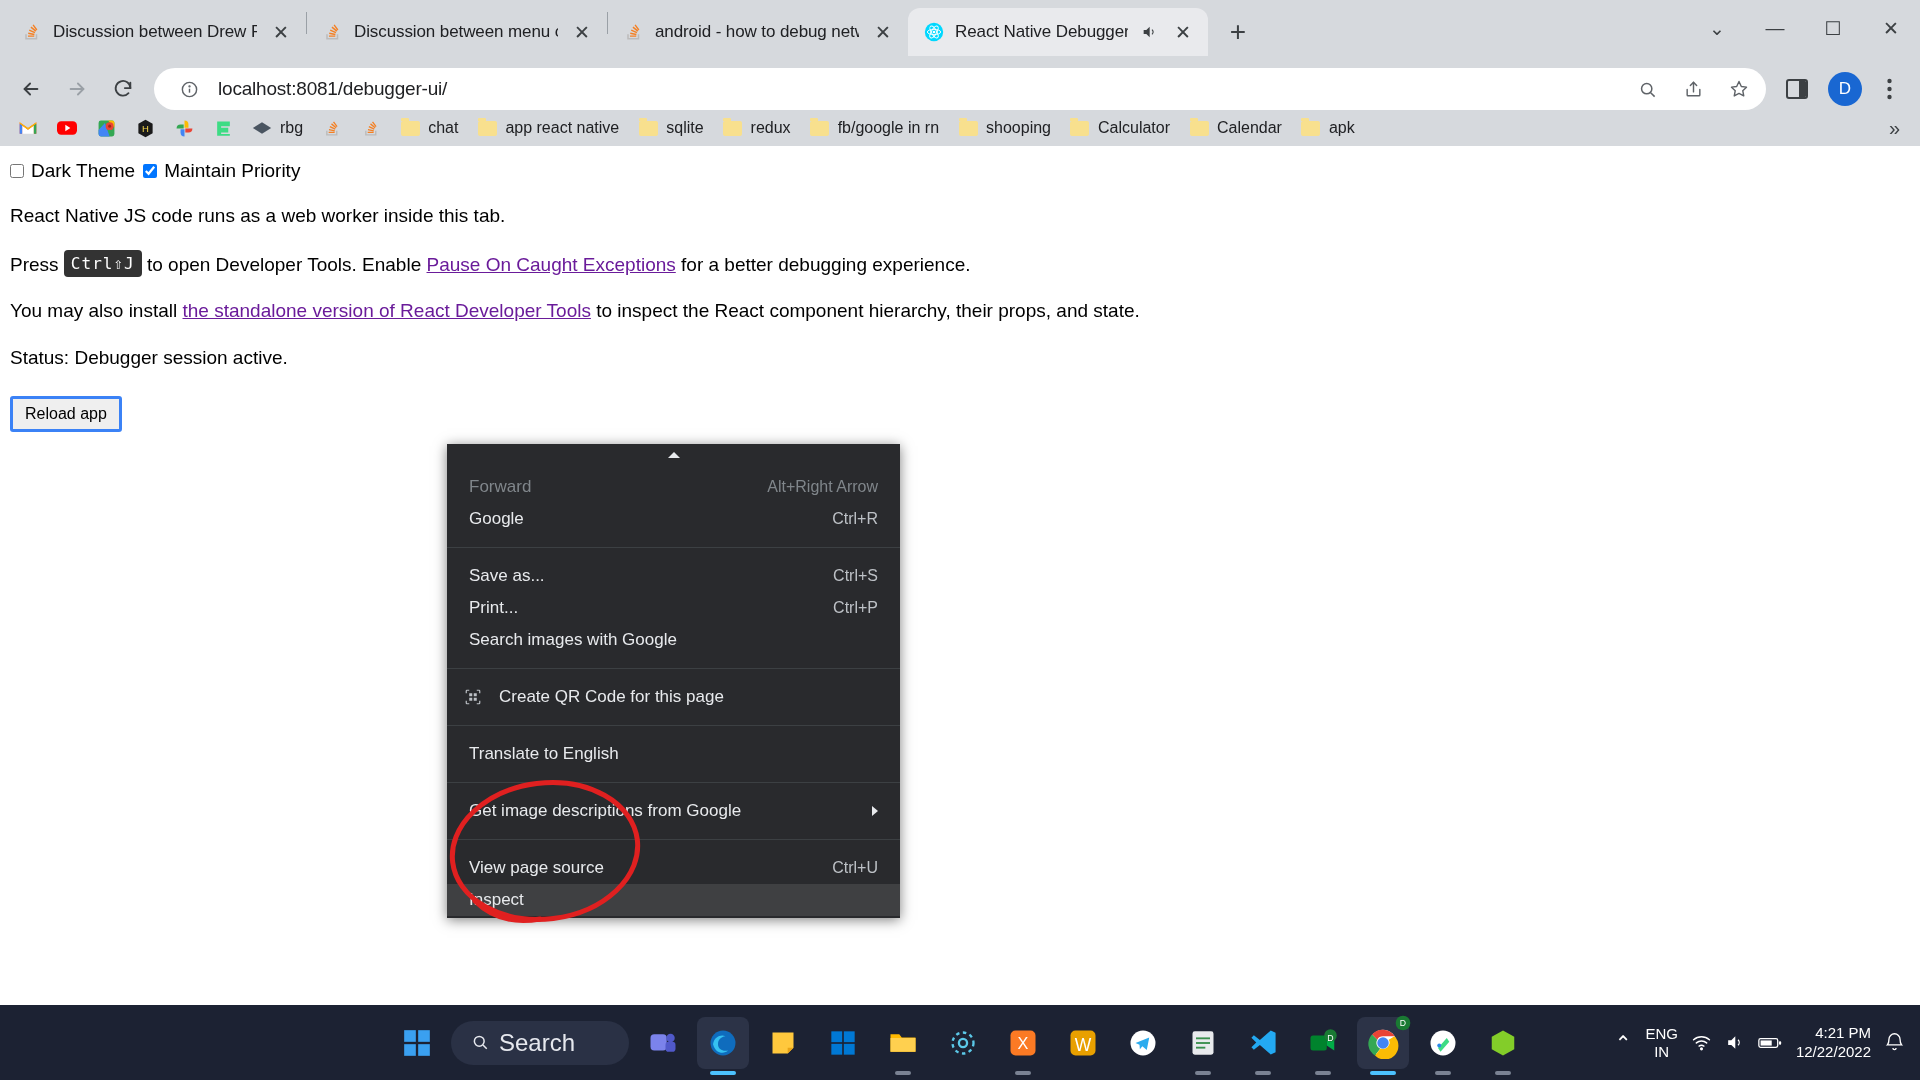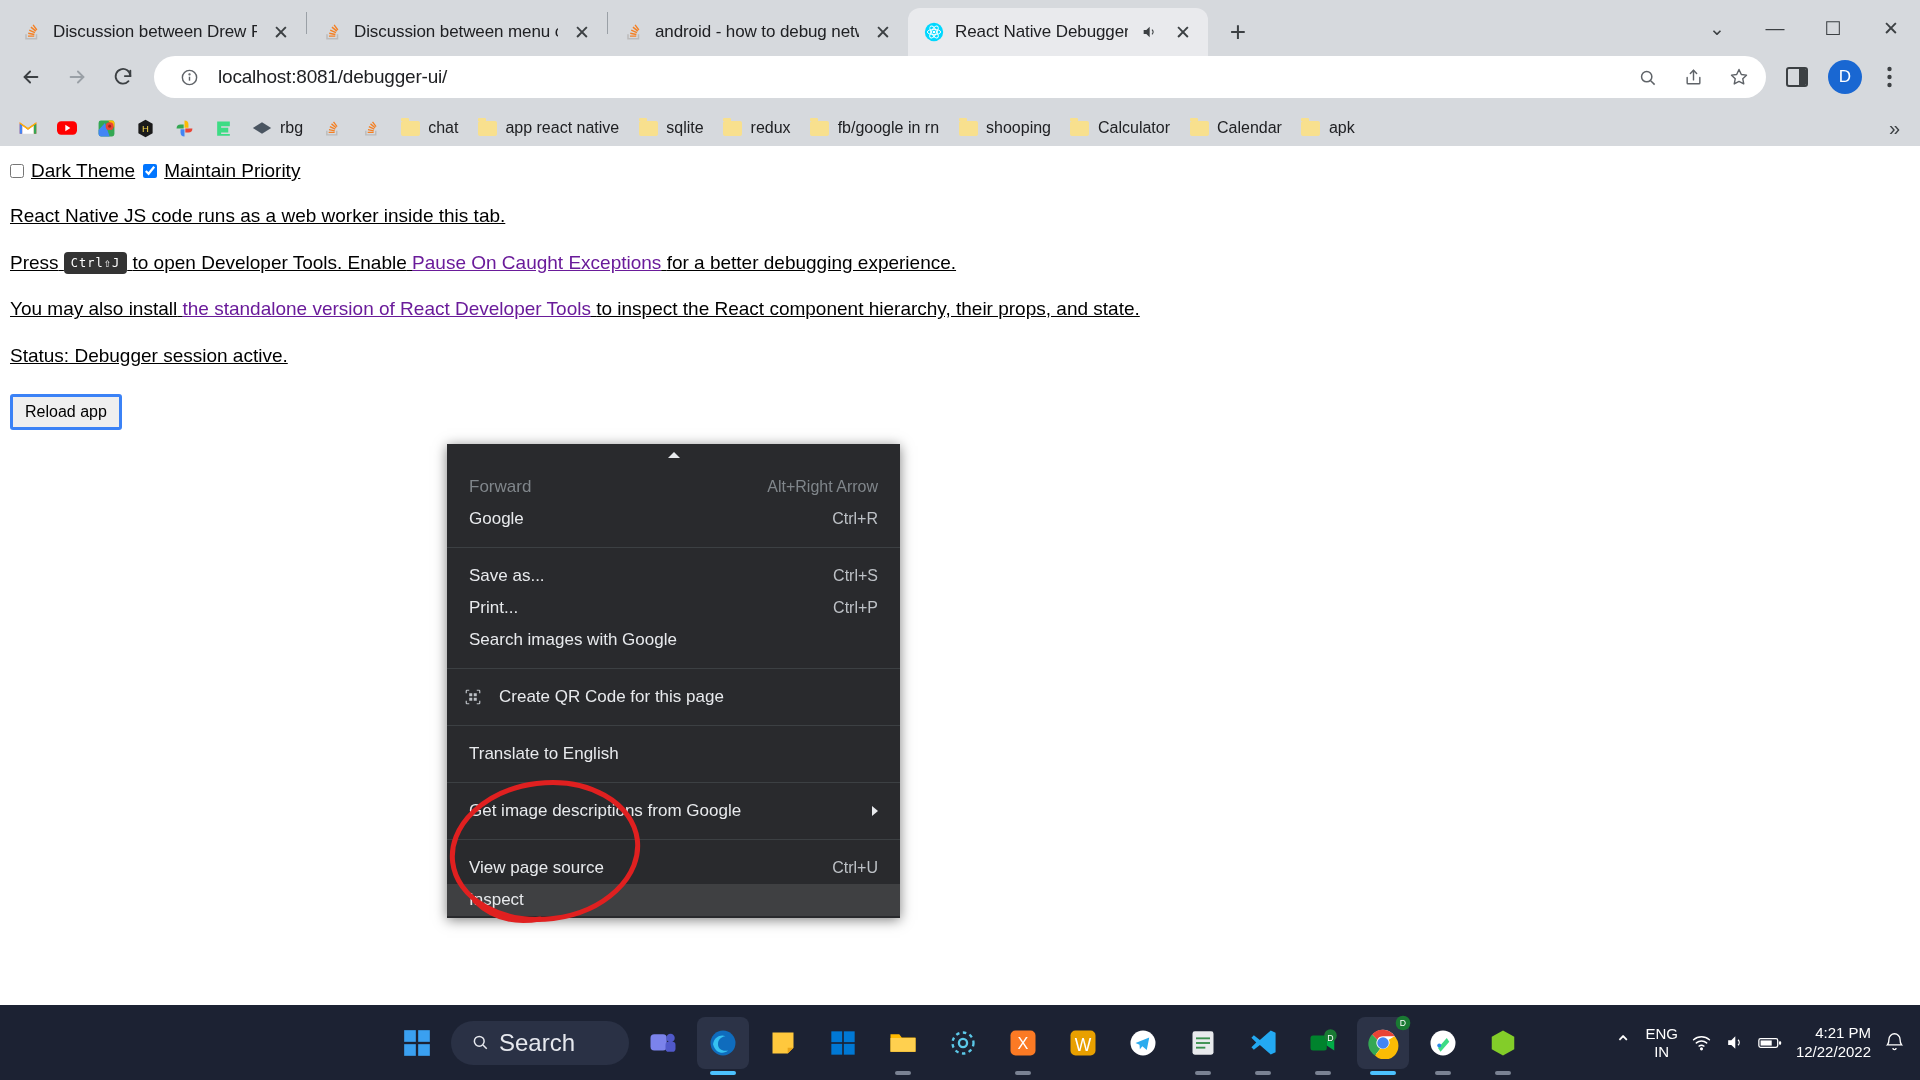--- a/index.html
+++ b/index.html
@@ -33,21 +33,21 @@
     font-size:19px; color:#3c4043; font-weight:400;
   }
   .tab-audio { width:20px; flex:none; display:flex; align-items:center; justify-content:center; }
   .newtab { width:40px; height:40px; margin:0 0 4px 10px; border-radius:50%;
             display:flex;align-items:center;justify-content:center; font-size:28px; color:#3c4043; font-weight:300;}
   .wincontrols { position:absolute; right:0; top:0; height:56px; display:flex; align-items:center; }
   .wincontrols div { width:58px; height:40px; display:flex; align-items:center; justify-content:center;
                      color:#3c4043; font-size:19px; }
 
   
-  .toolbar { height:54px; display:flex; align-items:flex-start; gap:4px; padding:0 10px; }
+  .toolbar { height:54px; display:flex; align-items:flex-end; gap:4px; padding:0 10px; }
   .tbtn { width:42px; height:42px; border-radius:50%; display:flex; align-items:center; justify-content:center;
           color:#3c4043; flex:none; }
   .omnibox {
     flex:1; height:42px; background:#fff; border-radius:22px; display:flex; align-items:center;
     padding:0 10px 0 18px; gap:12px; margin:0 6px;
   }
   .omni-url { flex:1; font-size:19px; color:#202124; letter-spacing:-0.2px; }
   .omni-ic { width:34px; height:34px; display:flex; align-items:center; justify-content:center; color:#5f6368; flex:none; }
   .profile { width:34px; height:34px; border-radius:50%; background:#1967d2; color:#fff;
              display:flex;align-items:center;justify-content:center; font-size:17px; flex:none; margin-left:4px;}
@@ -57,28 +57,28 @@
   
   .bookmarks { height:36px; display:flex; align-items:center; padding:0 10px; gap:3px; overflow:hidden; }
   .bm { display:flex; align-items:center; gap:8px; padding:4px 8px; border-radius:6px; white-space:nowrap; flex:none; }
   .bm-label { font-size:16px; color:#202124; }
   .bm-ic { width:20px; height:20px; flex:none; display:flex; align-items:center; justify-content:center; }
   .folder { width:19px; height:15px; background:#f8e08e; border-radius:2px; position:relative; }
   .folder::before{content:"";position:absolute;top:-3px;left:0;width:8px;height:3px;background:#f8e08e;border-radius:1px 1px 0 0;}
   .bm-overflow { margin-left:auto; font-size:20px; color:#3c4043; padding:0 10px; flex:none;}
 
   
-  .page { background:#fff; height: 859px; position:relative; padding:14px 0 0 10px;text-decoration:underline; }
+  .page { background:#fff; height: 859px; position:relative; padding:14px 0 0 10px; }
   .opts { display:flex; align-items:center; gap:8px; font-size:19px; color:#000; margin-bottom:8px; }
   .opts label { display:flex; align-items:center; gap:7px; }
   input[type=checkbox]{ width:14px; height:14px; margin:0; }
   .para { font-size:19px; color:#000; margin:21px 0 0 0; line-height:1.35; }
   .kbd {
     display:inline-block; background:#333; color:#fff; border-radius:4px;
-    font-family:"DejaVu Sans Mono", monospace; font-size:12px; padding:3px 7px; vertical-align:2px;
+    font-family:"DejaVu Sans Mono", monospace; font-size:16px; padding:3px 7px; vertical-align:2px;
     letter-spacing:1px;
   }
   a.link { color:#6a1b9a; text-decoration:underline; }
   .reload-btn {
     margin-top:25px; font-size:16px; padding:6px 12px; background:#efefef;
     border:3px solid #3b82f6; border-radius:3px; color:#000;
     font-family:"Liberation Sans", sans-serif;
   }
 
   

